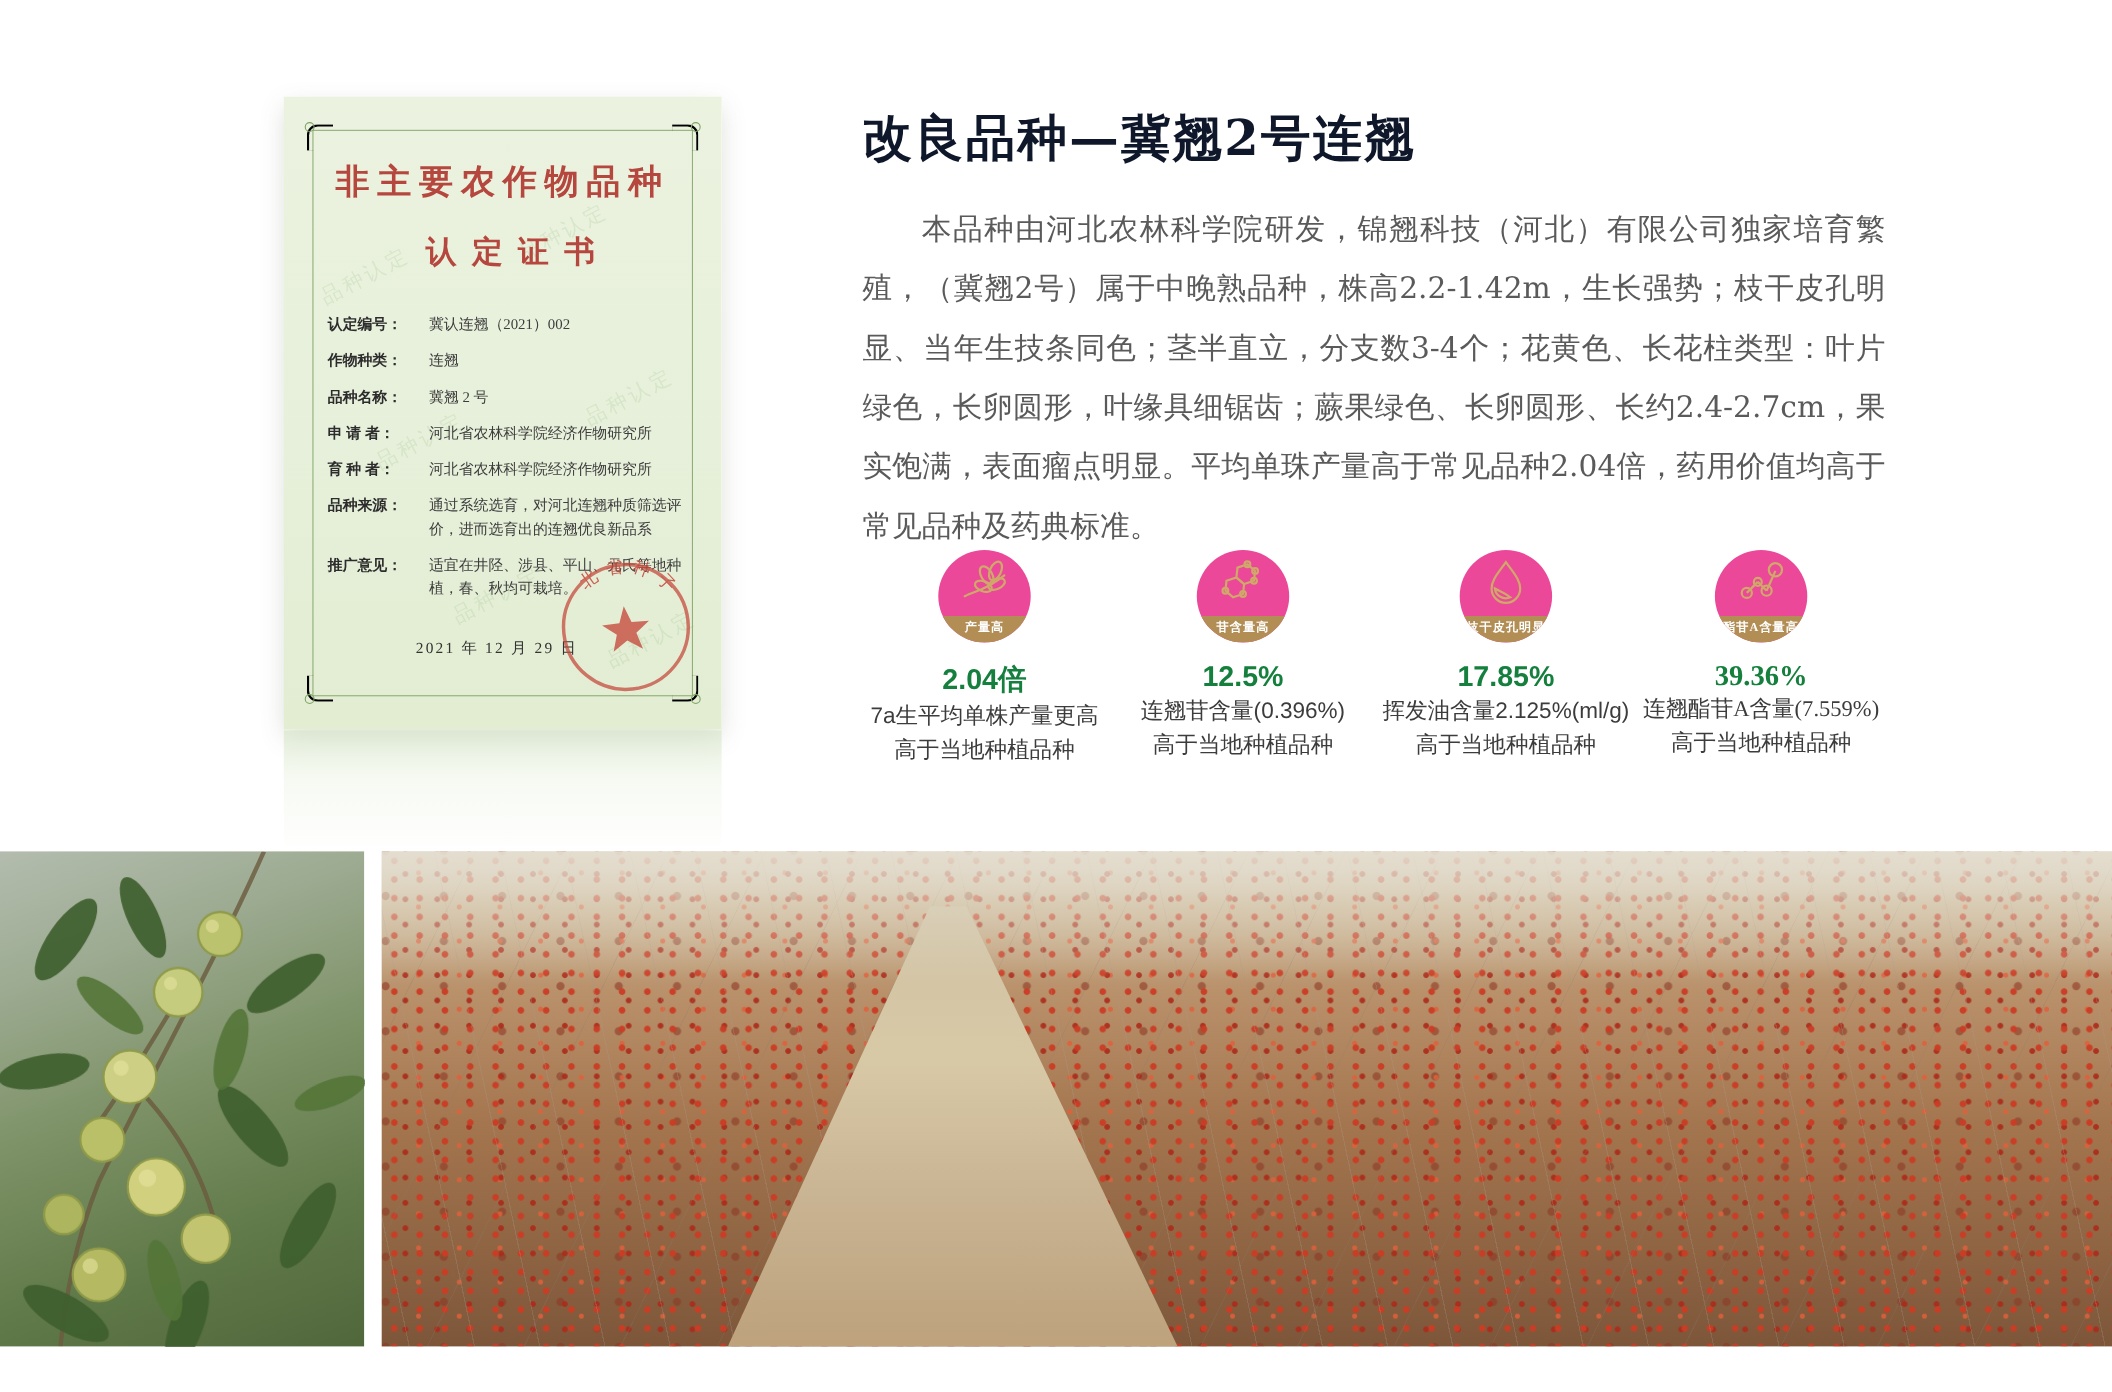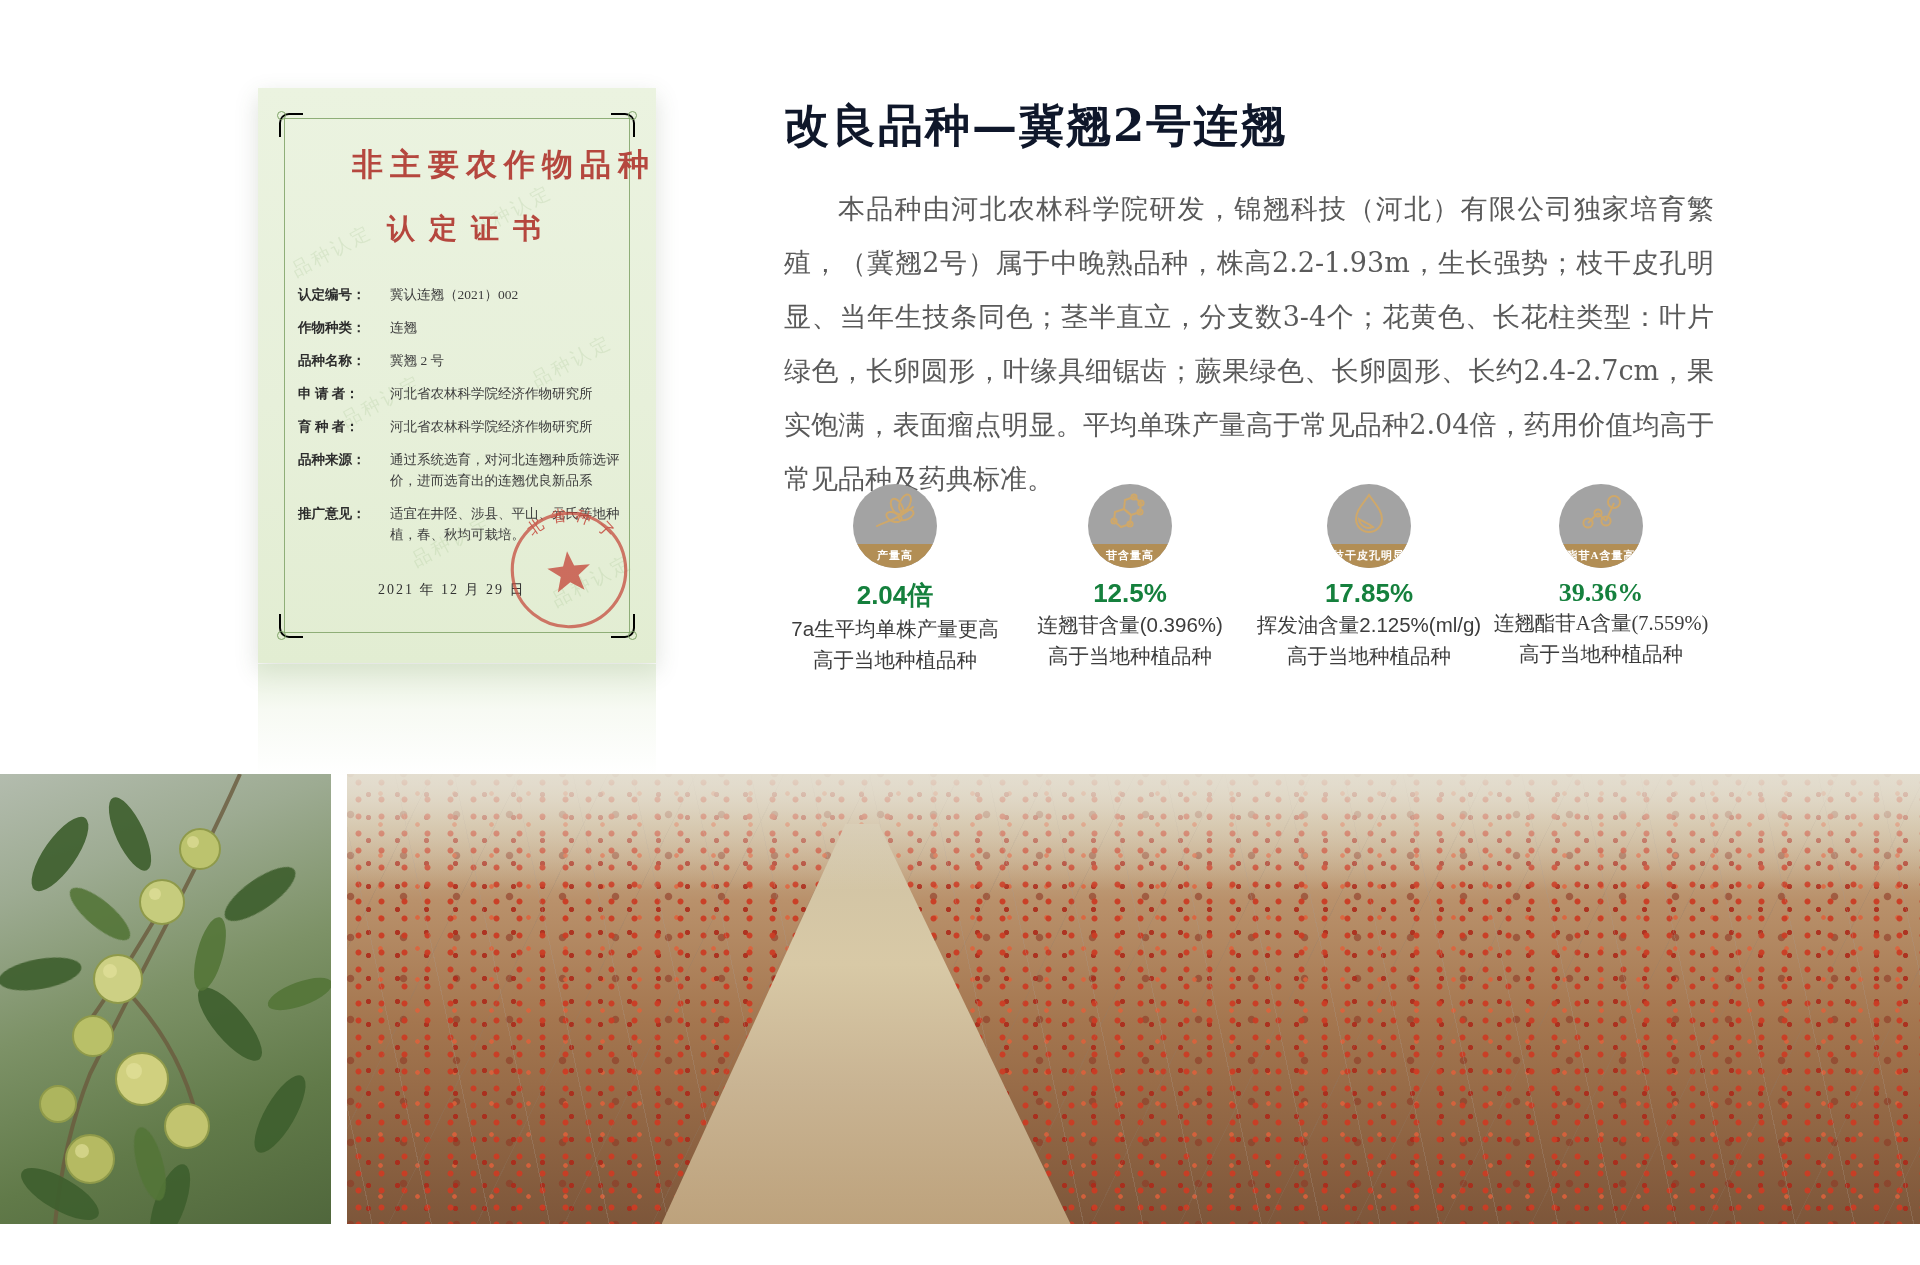--- a/index.html
+++ b/index.html
@@ -21,21 +21,21 @@
   .c-tr { right:-6px; top:-6px; border-top:2px solid; border-right:2px solid; border-top-right-radius:10px; }
   .c-tr::after { right:-4px; top:-4px; }
   .c-bl { left:-6px; bottom:-6px; border-bottom:2px solid; border-left:2px solid; border-bottom-left-radius:10px; }
   .c-bl::after { left:-4px; bottom:-4px; }
   .c-br { right:-6px; bottom:-6px; border-bottom:2px solid; border-right:2px solid; border-bottom-right-radius:10px; }
   .c-br::after { right:-4px; bottom:-4px; }
 
   .watermark { position:absolute; color:#6f9e55; opacity:.13; font-size:19px;
     letter-spacing:3px; transform:rotate(-28deg); font-family:"Liberation Serif", serif; white-space:nowrap; }
 
-  .cert-title1 { position:absolute; left:0; right:0; top:56px; text-align:right;
+  .cert-title1 { position:absolute; left:0; right:0; top:56px; text-align:center;
     color:#b5473e; font-size:31px; font-weight:bold; letter-spacing:7px;
     font-family:"Liberation Serif", serif; }
   .cert-title2 { position:absolute; left:0; right:0; top:122px; text-align:center;
     color:#b5473e; font-size:28px; font-weight:bold; letter-spacing:14px;
     font-family:"Liberation Serif", serif;margin-left:28px; }
 
   .cert-fields { position:absolute; left:40px; top:196px; right:30px;
     font-family:"Liberation Serif", serif; }
   .cert-row { display:flex; margin-bottom:12px; }
   .cert-label { flex:0 0 92px; font-weight:bold; color:#2c2c2c; font-size:13.5px; line-height:21px; }
@@ -55,22 +55,22 @@
   .main-title { position:absolute; left:784px; top:96px; width:930px;
     font-size:45px; font-weight:900; color:#0f172a; letter-spacing:2px;
     font-family:"DejaVu Serif", serif; }
   .main-paragraph { position:absolute; left:784px; top:182px; width:930px;
     font-size:27px; line-height:54px; color:#5a5a5a; text-indent:2em;
     text-align:justify; font-family:"DejaVu Serif", serif; }
 
   
   .badge { position:absolute; top:484px; width:260px; text-align:center; }
   .b1 { left:765px; } .b2 { left:1000px; } .b3 { left:1239px; } .b4 { left:1471px;font-family:Liberation Serif, serif; }
-  .badge-circle { position:relative; width:84px; height:84px; margin:0 auto; border-radius:50%;
-    background:#a3a3a3; overflow:hidden; }
+  .badge-circle { position:relative; width:84px; height:84px; margin:16px auto; border-radius:50%;
+    background:#ec4899; overflow:hidden; }
   .badge-icon { position:absolute; left:50%; top:6px; transform:translateX(-50%); }
   .badge-band { position:absolute; left:0; right:0; bottom:0; height:24px;
     background:#b28e55; color:#fff; font-size:11px; font-weight:bold;
     line-height:22px; letter-spacing:1px; }
   .badge-value { margin-top:10px; font-size:26px; font-weight:bold; color:#15803d; }
   .badge-line { font-size:20.5px; color:#3c3c3c; line-height:31px; white-space:nowrap; }
 
   
   .photo-left { position:absolute; left:0; top:774px; width:331px; height:450px;
     background:linear-gradient(160deg,#b3bcae 0%,#9dab92 22%,#7d9267 48%,#617a49 75%,#50673c 100%);
@@ -160,21 +160,21 @@
       <text font-size="15" fill="#c4463a" letter-spacing="7" font-family="Liberation Serif, serif">
         <textPath href="#sealArc" startOffset="30%">北省种子</textPath>
       </text>
       <polygon fill="#c4463a" opacity=".9" points="60,42 65.3,56.2 80.4,56.6 68.5,65.8 72.8,80.3 60,71.8 47.2,80.3 51.5,65.8 39.6,56.6 54.7,56.2"></polygon>
     </svg>
   </div>
 
   <div class="cert-reflection"></div>
 
   <h1 class="main-title">改良品种—冀翘2号连翘</h1>
-  <p class="main-paragraph">本品种由河北农林科学院研发，锦翘科技（河北）有限公司独家培育繁殖，（冀翘2号）属于中晚熟品种，株高2.2-1.93m，生长强势；枝干皮孔明显、当年生技条同色；茎半直立，分支数3-4个；花黄色、长花柱类型：叶片绿色，长卵圆形，叶缘具细锯齿；蕨果绿色、长卵圆形、长约2.4-2.7cm，果实饱满，表面瘤点明显。平均单珠产量高于常见品种2.04倍，药用价值均高于常见品种及药典标准。</p>
+  <p class="main-paragraph">本品种由河北农林科学院研发，锦翘科技（河北）有限公司独家培育繁殖，（冀翘2号）属于中晚熟品种，株高2.2-1.42m，生长强势；枝干皮孔明显、当年生技条同色；茎半直立，分支数3-4个；花黄色、长花柱类型：叶片绿色，长卵圆形，叶缘具细锯齿；蕨果绿色、长卵圆形、长约2.4-2.7cm，果实饱满，表面瘤点明显。平均单珠产量高于常见品种2.04倍，药用价值均高于常见品种及药典标准。</p>
 
   <div class="badge b1">
     <div class="badge-circle">
       <svg class="badge-icon" width="46" height="46" viewBox="0 0 46 46">
         <g fill="none" stroke="#cfa86a" stroke-width="2" stroke-linecap="round">
           <path d="M5,36 C14,31 24,31 41,17"></path>
           <ellipse cx="25" cy="17" rx="5" ry="9" transform="rotate(-30 25 17)"></ellipse>
           <ellipse cx="33" cy="13" rx="5" ry="9" transform="rotate(25 33 13)"></ellipse>
           <ellipse cx="22" cy="27" rx="4.5" ry="8" transform="rotate(-70 22 27)"></ellipse>
           <ellipse cx="34" cy="25" rx="4.5" ry="8" transform="rotate(65 34 25)"></ellipse>

